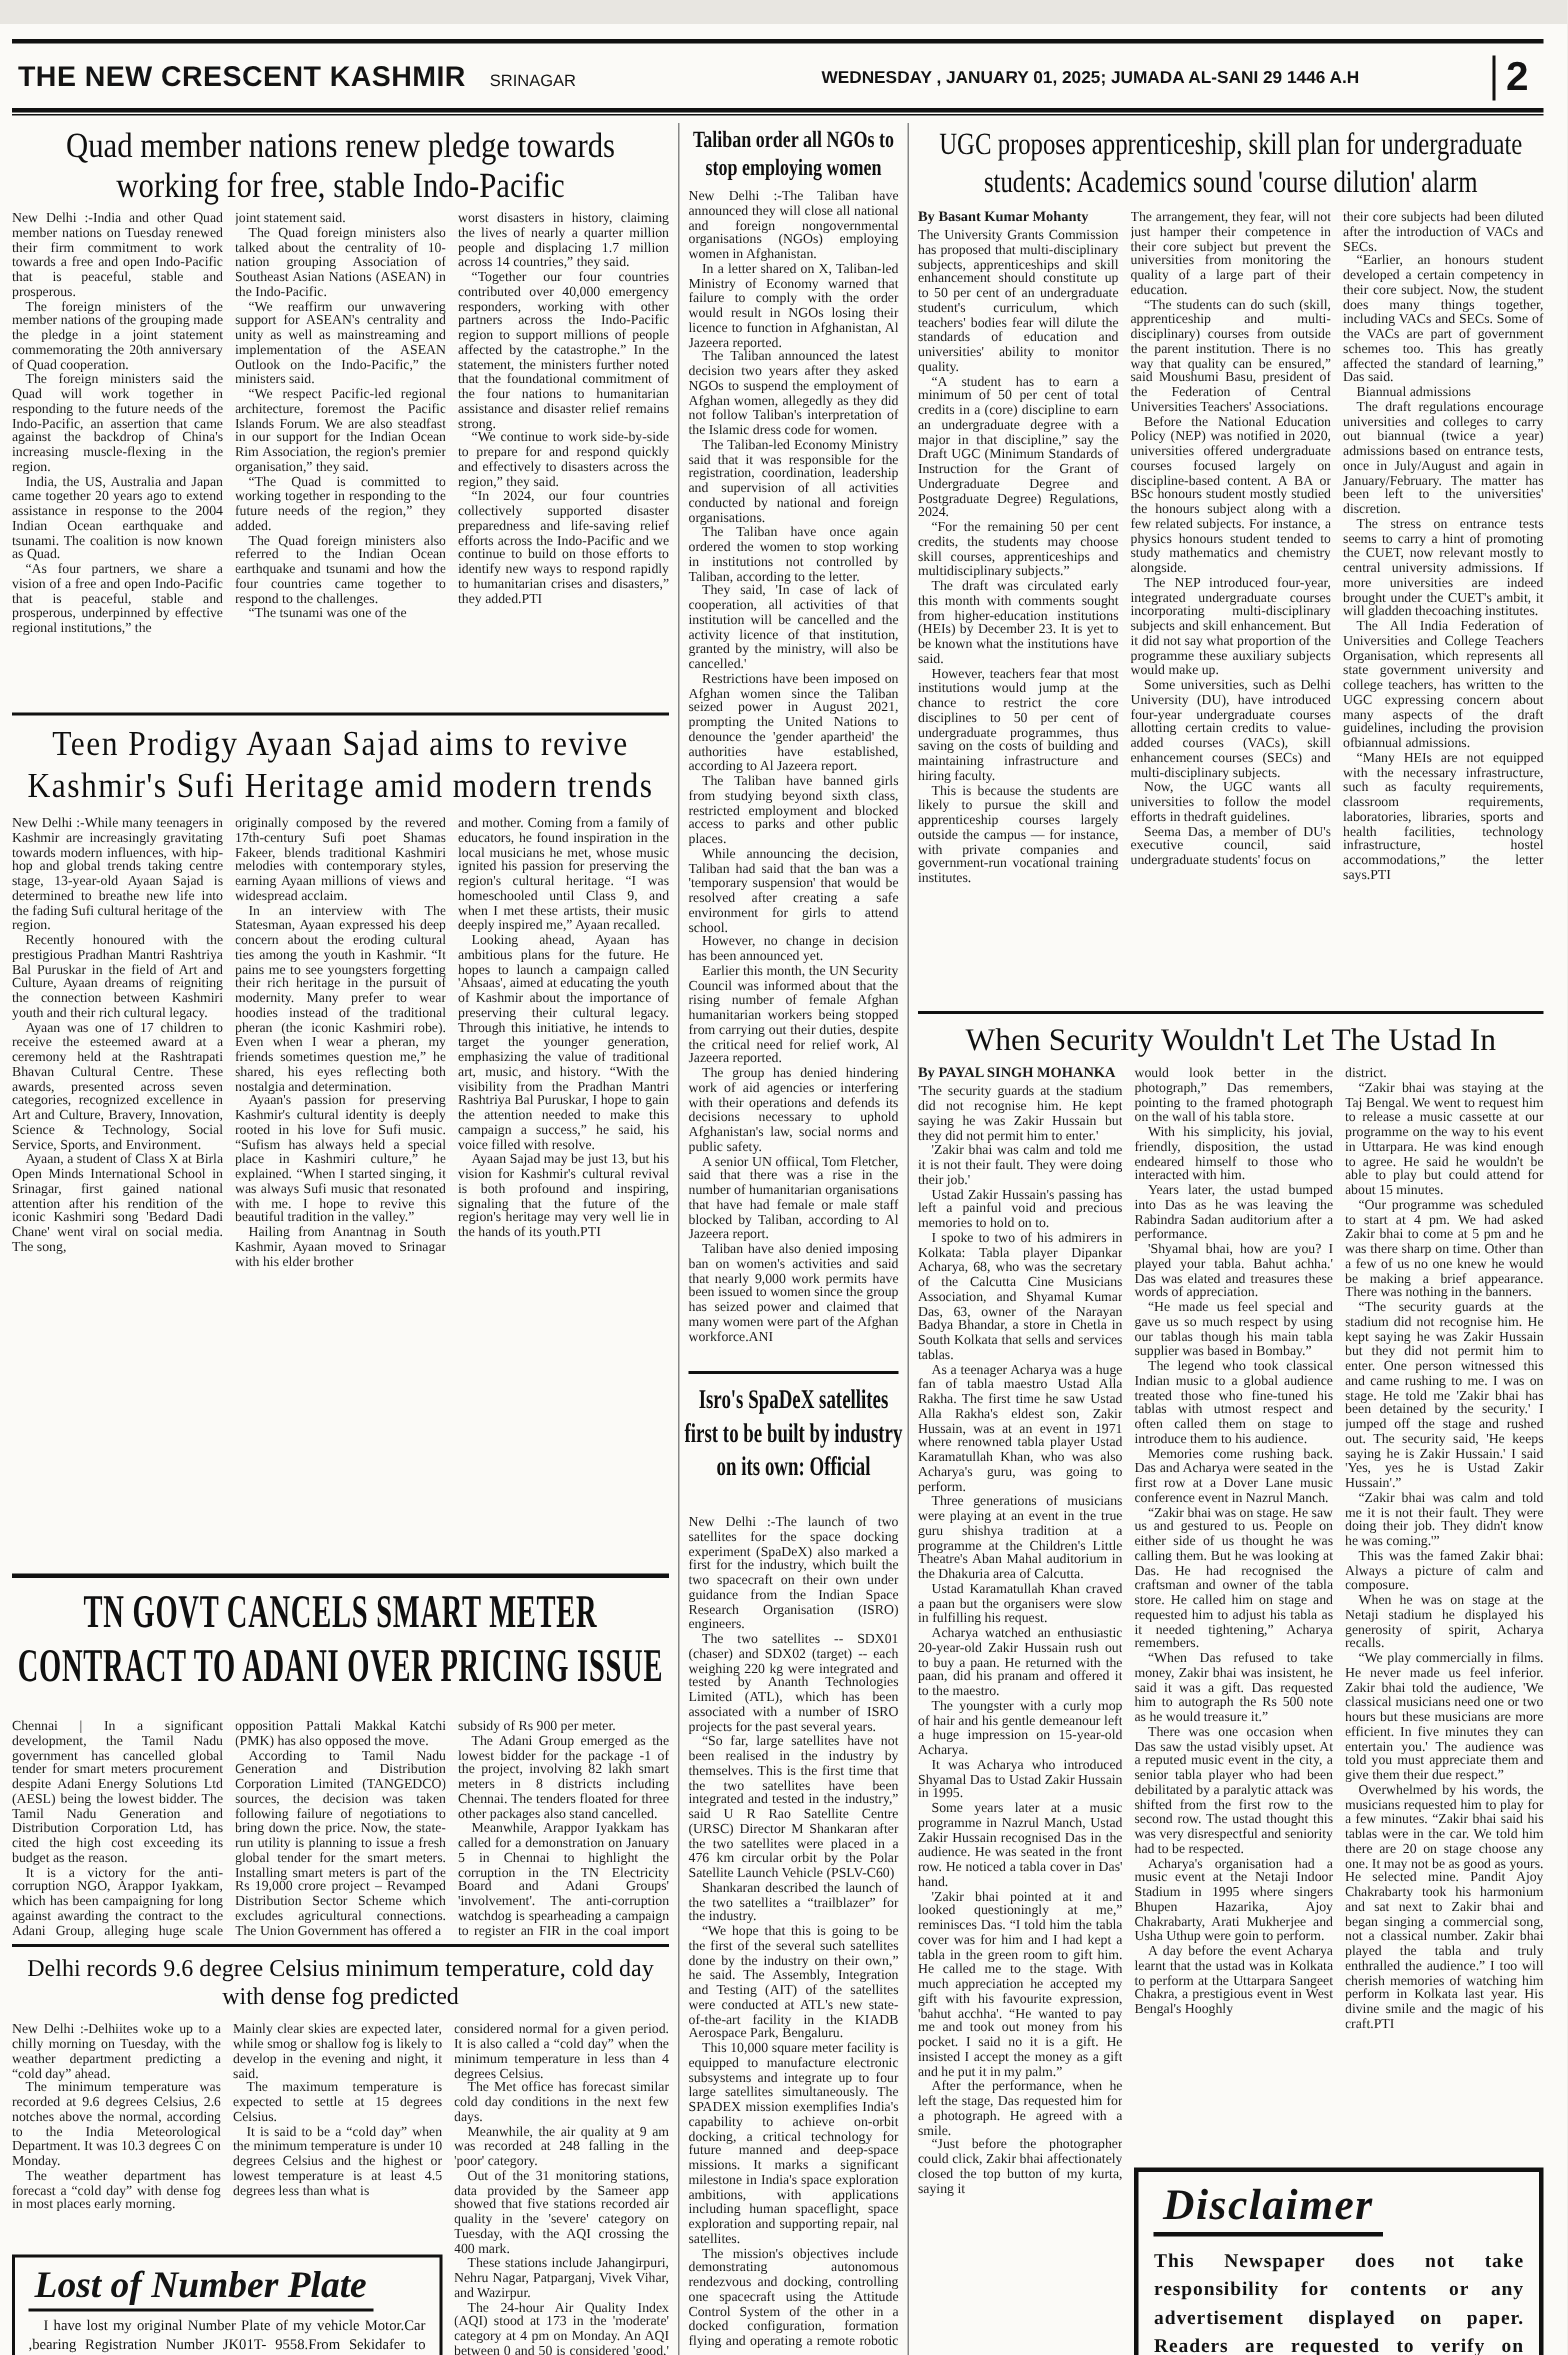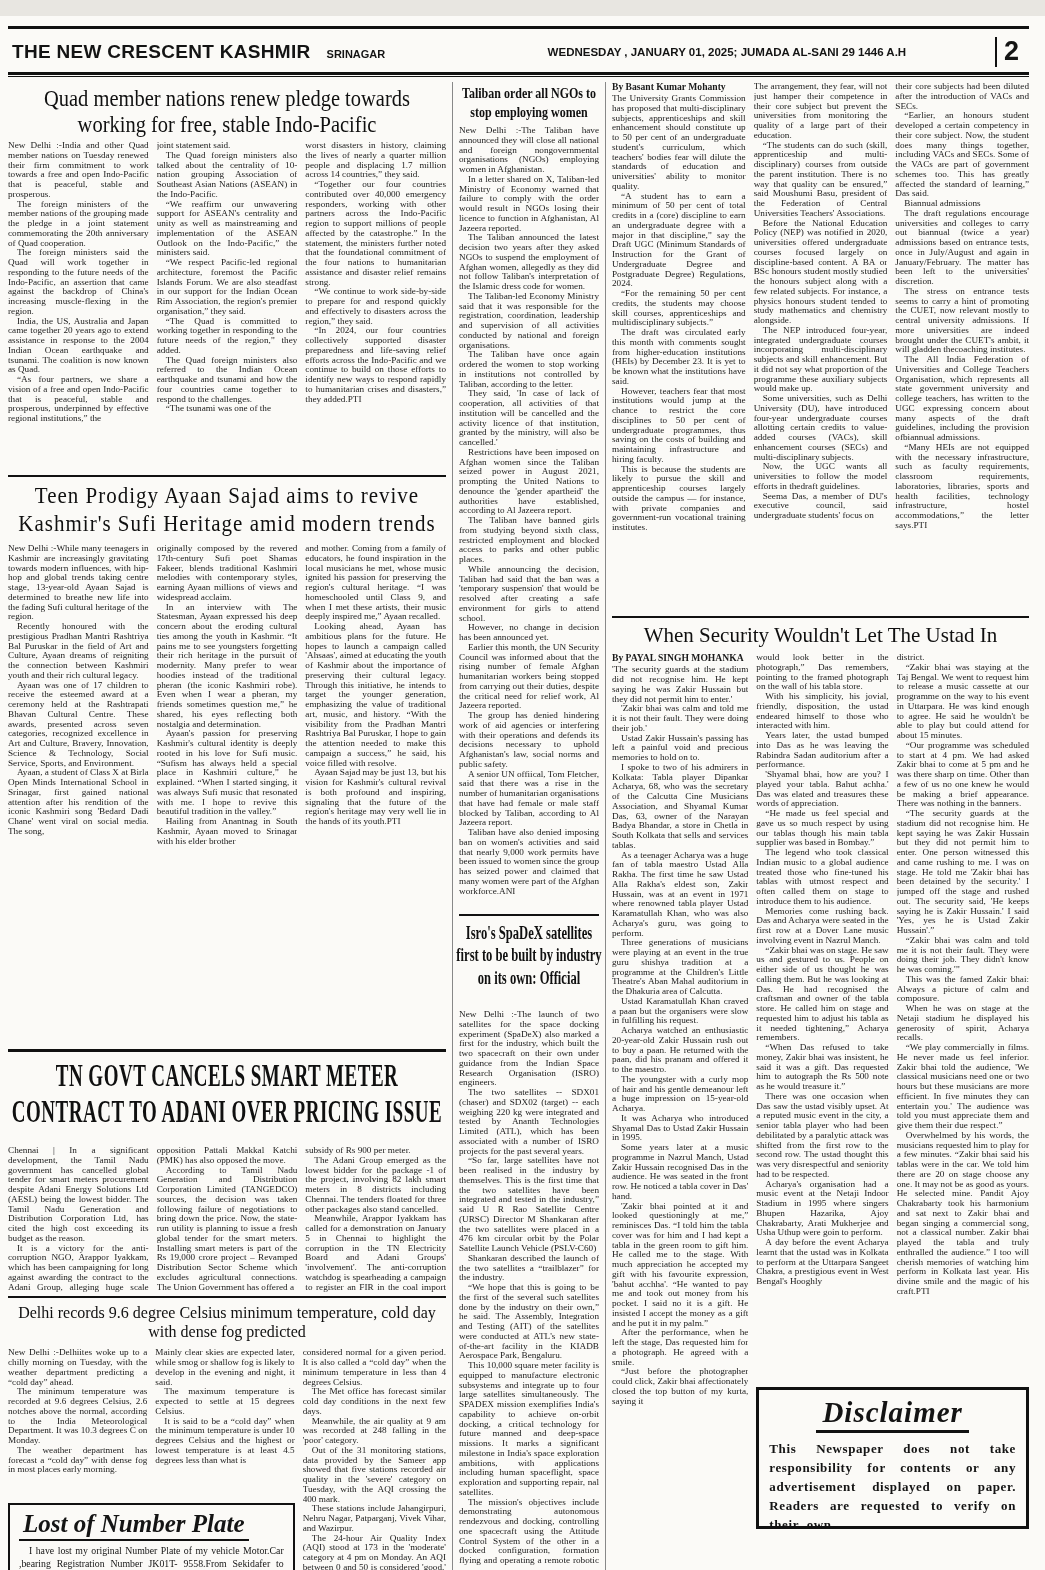--- a/index.html
+++ b/index.html
@@ -3,21 +3,21 @@
 <meta charset="utf-8">
 <style>
   *{box-sizing:border-box;margin:0;padding:0}
   html,body{background:#e8e6e1}
   .page{position:relative;width:1045px;height:1570px;margin:16px auto;background:#fbfaf7;color:#141414;
         font-family:"Liberation Serif",serif;overflow:hidden;padding:6px 16px 0 8px}
   .toprule{border-top:3px solid #111;margin-top:4px}
   header{display:flex;align-items:center;padding:7px 4px 5px 4px;font-family:"Liberation Sans",sans-serif}
   .mast-left{flex:1.25;display:flex;align-items:baseline;gap:16px;white-space:nowrap}
   .mast-title{font-size:19px;font-weight:bold;letter-spacing:.3px}
-  .mast-city{font-size:11px;font-weight:bold}
+  .mast-city{font-size:11px;font-weight:normal}
   .mast-date{flex:1.5;font-size:11.5px;font-weight:bold;text-align:center;white-space:nowrap}
   .mast-page{display:flex;align-items:center;gap:7px;padding-right:6px}
   .mast-page .bar{display:inline-block;width:2px;height:30px;background:#111}
   .mast-page .num{font-size:27px;font-weight:bold}
   .dblrule{border-top:3px solid #111;border-bottom:1px solid #111;height:5px;margin-bottom:5px}
   .botrule{position:absolute;left:0;right:0;bottom:2px;height:6px;border-top:2px solid #555;border-bottom:1px solid #555}
 
   .content{display:flex;gap:6px}
   .vr{flex:0 0 1px;background:#888}
   .band-a{flex:0 0 438px;width:438px}
@@ -56,21 +56,21 @@
   .hr2{border-top:2px solid #111;margin:4px 0}
   .hr3{border-top:3.5px solid #111;margin:5px 0}
 
   .lost-box{border:2.5px solid #111;margin-top:5px;padding:5px 9px 6px;height:162px;overflow:hidden}
   .lost-title{margin-bottom:4px}
   .lost-title span{display:inline-block;font-size:25px;font-weight:bold;font-style:italic;border-bottom:2px solid #111;padding:0 4px 1px}
   .lost-body p{font-size:9.8px;line-height:1.28;text-align:justify;margin:0}
   .lost-body p:first-child{text-indent:10px}
 
   .disclaimer-box{border:3px solid #111;margin-top:8px;padding:6px 10px 8px;height:142px;overflow:hidden}
-  .disc-title{text-align:center}
+  .disc-title{text-align:left}
   .disc-title span{display:inline-block;font-size:29px;font-weight:bold;font-style:italic;border-bottom:3px solid #111;padding:0 6px 1px;letter-spacing:1px}
   .disc-body{margin-top:7px;font-weight:bold;font-size:13px;line-height:1.45;text-align:justify;letter-spacing:.6px;word-spacing:4px}
 
   .delhi-wrap{display:flex;gap:8px}
   .delhi-left{flex:2;min-width:0}
   .security-wrap{display:flex;gap:8px}
   .security-right{flex:2;min-width:0}
 </style>
 </head>
 <body>
@@ -257,20 +257,23 @@
             <p>The mission's objectives include demonstrating autonomous rendezvous and docking, controlling one spacecraft using the Attitude Control System of the other in a docked configuration, formation flying and operating a remote robotic arm.PTI</p>
           </div>
       </section>
     </div>
 
     <div class="vr"></div>
 
     <div class="band-c">
 
       <section>
+        <div class="hl-ugc-wrap">
+          <h1 class="hl hl-ugc">UGC proposes apprenticeship, skill plan for undergraduate students: Academics sound 'course dilution' alarm</h1>
+        </div>
         <div class="body-cols h530">
           <div class="col">
             <div class="byline">By Basant Kumar Mohanty</div>
             <div class="paras">
                 <p>The University Grants Commission has proposed that multi-disciplinary subjects, apprenticeships and skill enhancement should constitute up to 50 per cent of an undergraduate student's curriculum, which teachers' bodies fear will dilute the standards of education and universities' ability to monitor quality.</p>
                 <p>“A student has to earn a minimum of 50 per cent of total credits in a (core) discipline to earn an undergraduate degree with a major in that discipline,” say the Draft UGC (Minimum Standards of Instruction for the Grant of Undergraduate Degree and Postgraduate Degree) Regulations, 2024.</p>
                 <p>“For the remaining 50 per cent credits, the students may choose skill courses, apprenticeships and multidisciplinary subjects.”</p>
                 <p>The draft was circulated early this month with comments sought from higher-education institutions (HEIs) by December 23. It is yet to be known what the institutions have said.</p>
                 <p>However, teachers fear that most institutions would jump at the chance to restrict the core disciplines to 50 per cent of undergraduate programmes, thus saving on the costs of building and maintaining infrastructure and hiring faculty.</p>
                 <p>This is because the students are likely to pursue the skill and apprenticeship courses largely outside the campus — for instance, with private companies and government-run vocational training institutes.</p>
@@ -323,21 +326,21 @@
           </div>
           <div class="security-right">
             <div class="body-cols h726">
               <div class="col paras">
                   <p>would look better in the photograph,” Das remembers, pointing to the framed photograph on the wall of his tabla store.</p>
                   <p>With his simplicity, his jovial, friendly, disposition, the ustad endeared himself to those who interacted with him.</p>
                   <p>Years later, the ustad bumped into Das as he was leaving the Rabindra Sadan auditorium after a performance.</p>
                   <p>'Shyamal bhai, how are you? I played your tabla. Bahut achha.' Das was elated and treasures these words of appreciation.</p>
                   <p>“He made us feel special and gave us so much respect by using our tablas though his main tabla supplier was based in Bombay.”</p>
                   <p>The legend who took classical Indian music to a global audience treated those who fine-tuned his tablas with utmost respect and often called them on stage to introduce them to his audience.</p>
-                  <p>Memories come rushing back. Das and Acharya were seated in the first row at a Dover Lane music involving event in Nazrul Manch.</p>
+                  <p>Memories come rushing back. Das and Acharya were seated in the first row at a Dover Lane music conference event in Nazrul Manch.</p>
                   <p>“Zakir bhai was on stage. He saw us and gestured to us. People on either side of us thought he was calling them. But he was looking at Das. He had recognised the craftsman and owner of the tabla store. He called him on stage and requested him to adjust his tabla as it needed tightening,” Acharya remembers.</p>
                   <p>“When Das refused to take money, Zakir bhai was insistent, he said it was a gift. Das requested him to autograph the Rs 500 note as he would treasure it.”</p>
                   <p>There was one occasion when Das saw the ustad visibly upset. At a reputed music event in the city, a senior tabla player who had been debilitated by a paralytic attack was shifted from the first row to the second row. The ustad thought this was very disrespectful and seniority had to be respected.</p>
                   <p>Acharya's organisation had a music event at the Netaji Indoor Stadium in 1995 where singers Bhupen Hazarika, Ajoy Chakrabarty, Arati Mukherjee and Usha Uthup were goin to perform.</p>
                   <p>A day before the event Acharya learnt that the ustad was in Kolkata to perform at the Uttarpara Sangeet Chakra, a prestigious event in West Bengal's Hooghly</p>
                 </div>
               <div class="col paras">
                   <p>district.</p>
                   <p>“Zakir bhai was staying at the Taj Bengal. We went to request him to release a music cassette at our programme on the way to his event in Uttarpara. He was kind enough to agree. He said he wouldn't be able to play but could attend for about 15 minutes.</p>
                   <p>“Our programme was scheduled to start at 4 pm. We had asked Zakir bhai to come at 5 pm and he was there sharp on time. Other than a few of us no one knew he would be making a brief appearance. There was nothing in the banners.</p>

